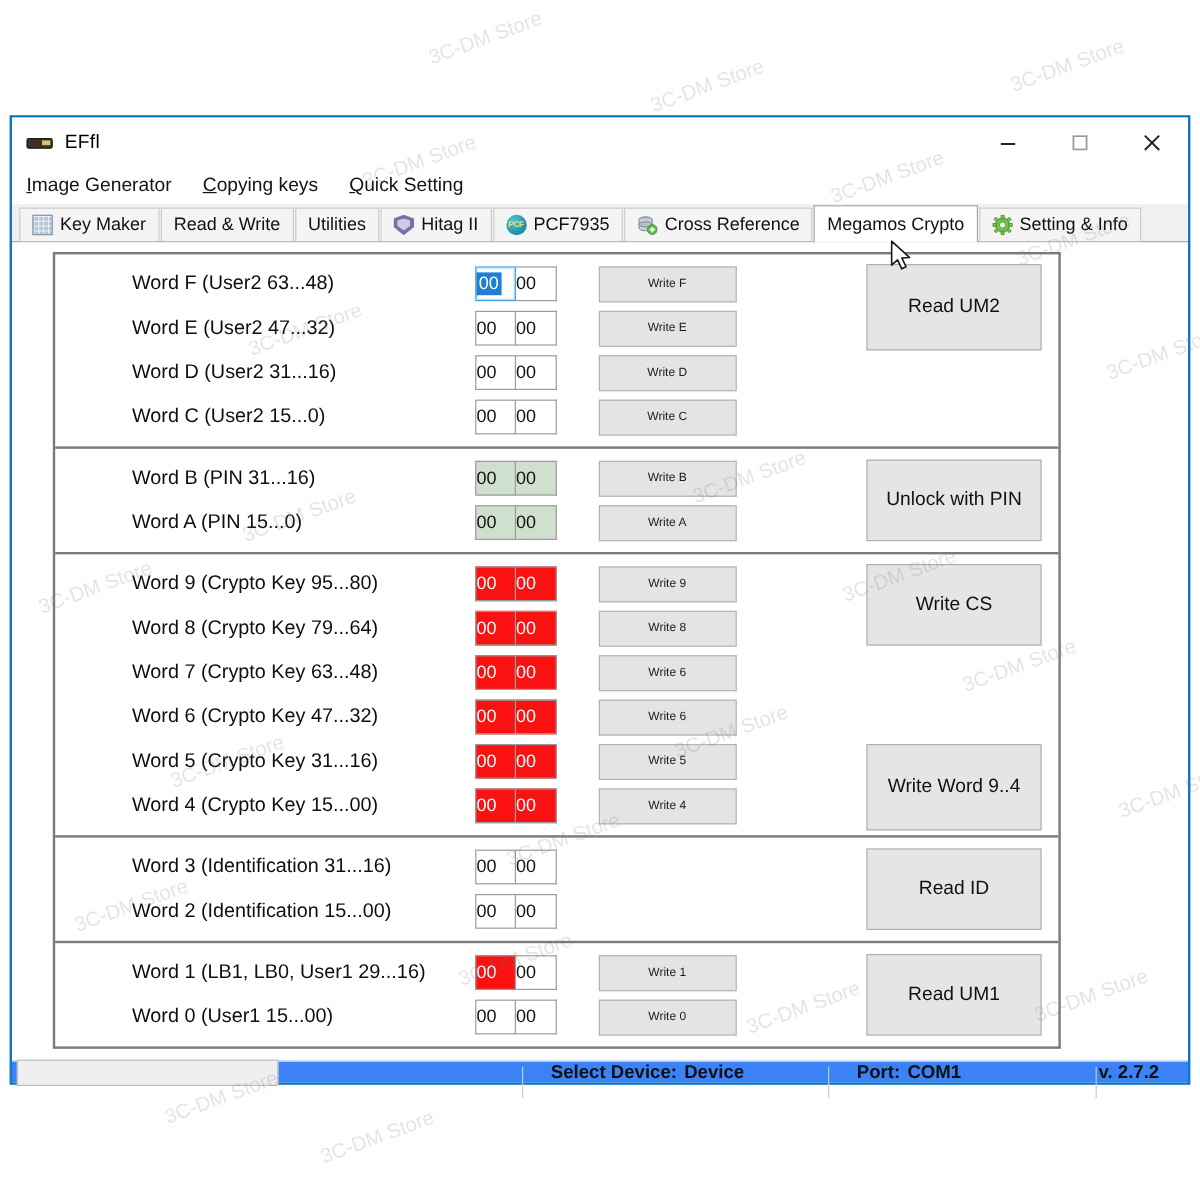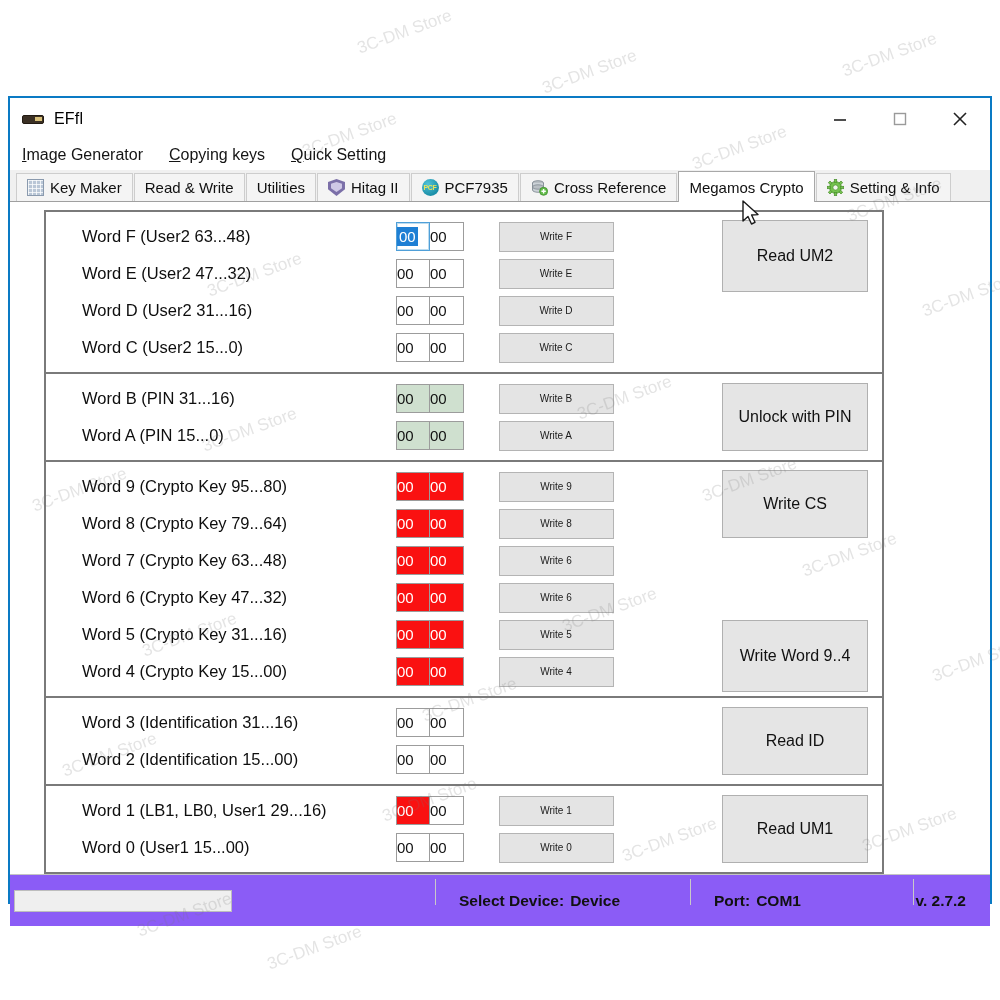--- a/index.html
+++ b/index.html
@@ -164,21 +164,21 @@
   }
   .group:last-child { border-bottom: none; }
 
   .rows { width: 100%; }
   .row {
     display: flex; align-items: center;
     height: 37px;
   }
   .row-label {
     width: 350px;
-    padding-left: 36px;
+    padding-left: 64px;
     font-size: 16.5px;
     color: #0e0e0e;
     white-space: nowrap;
   }
 
   
   .fields {
     display: flex;
     width: 70px;
     flex: none;
@@ -219,22 +219,22 @@
     background: #e5e5e5;
     border: 1px solid #b0b0b0;
     font-size: 16px; color: #111;
     display: flex; align-items: center; justify-content: center;
     text-align: center;
     right: 14px;
   }
 
   
   .statusbar {
-    height: 52px; flex: none;
-    background: #8b5cf6;
+    height: 18px; flex: none;
+    background: #3b82f6;
     border-top: 1px solid #c4c4c4;
     display: flex; align-items: center;
     position: relative;
   }
   .progress {
     margin-left: 4px;
     width: 218px; height: 22px;
     background: #efefef;
     border: 1px solid #bdbdbd;
   }

